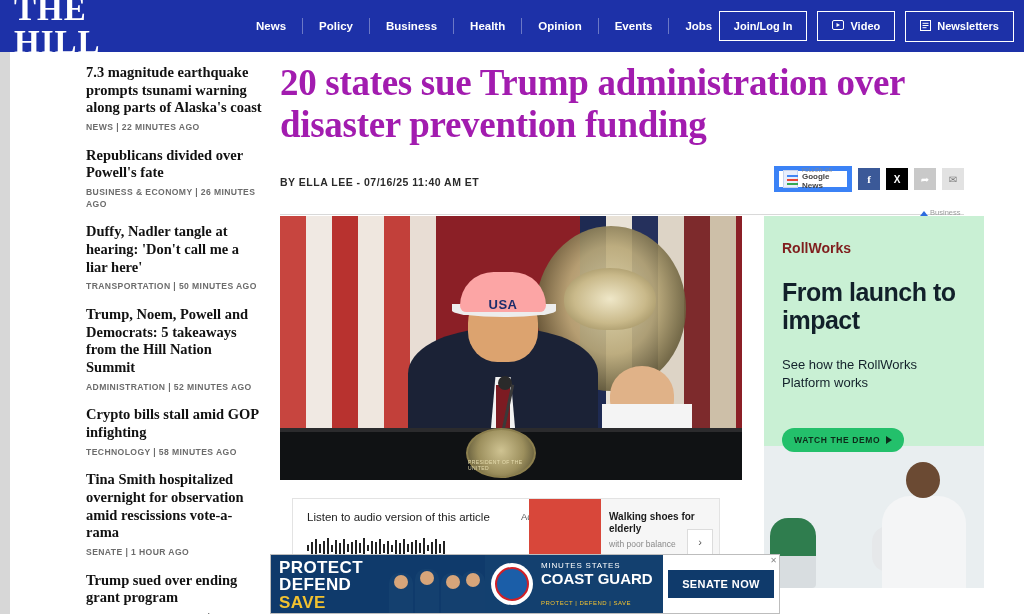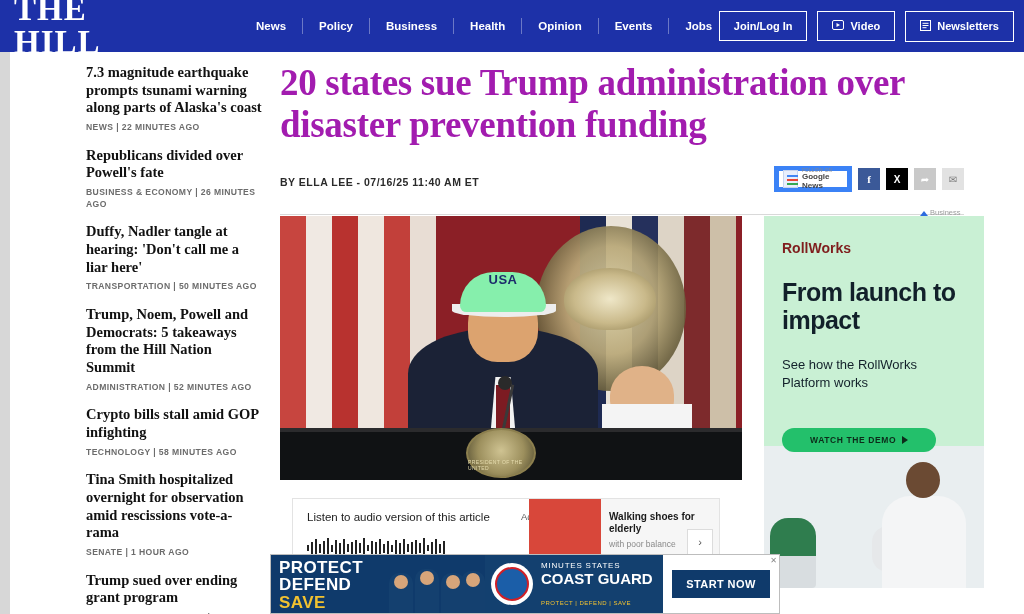--- a/index.html
+++ b/index.html
@@ -167,22 +167,22 @@
     position: absolute; left: 76px; bottom: 0; width: 38px; height: 70px; background: #f2f2f2;
     clip-path: polygon(30% 0, 70% 0, 86% 100%, 14% 100%);
   }
   .tie { position: absolute; left: 88px; bottom: 0; width: 14px; height: 62px; background: #7c1b22; }
   .face {
     position: absolute; left: 60px; top: 18px; width: 70px; height: 72px;
     background: #dca36f; border-radius: 46% 46% 42% 42%;
   }
   .cap {
     position: absolute; left: 52px; top: 0px; width: 86px; height: 40px;
-    background: #86efac; border-radius: 42px 42px 8px 8px;
-    display: flex; align-items: flex-start; justify-content: center;
+    background: #fca5a5; border-radius: 42px 42px 8px 8px;
+    display: flex; align-items: flex-end; justify-content: center;
   }
   .cap span { font-size: 13px; font-weight: bold; color: #1c2c6b; font-family: "Liberation Sans", sans-serif; letter-spacing: .5px; }
   .cap-brim { position: absolute; left: 44px; top: 32px; width: 104px; height: 13px; background: #ededed; border-radius: 0 0 50% 50%; }
   .mic { position: absolute; left: 96px; top: 112px; width: 3px; height: 70px; background: #3a3a3a; transform: rotate(12deg); }
   .mic-head { position: absolute; left: 90px; top: 104px; width: 14px; height: 14px; border-radius: 50%; background: #2a2a2a; }
   .hand { position: absolute; left: 330px; top: 150px; width: 64px; height: 58px; background: #e0b288; border-radius: 50% 50% 40% 40%; }
   .sleeve { position: absolute; left: 322px; top: 188px; width: 90px; height: 60px; background: #f4f4f4; }
 
   
   .adchoices {
@@ -200,21 +200,21 @@
     position: absolute; left: 18px; top: 62px; width: 190px;
     font-size: 25px; font-weight: bold; color: #12202a; line-height: 1.12; letter-spacing: -0.5px;
   }
   .ad-sub {
     position: absolute; left: 18px; top: 140px; width: 178px;
     font-size: 13px; color: #12202a; line-height: 1.35;
   }
   .ad-cta {
     position: absolute; left: 18px; top: 212px;
     background: #23c06b; color: #0d2b1a; font-size: 8.5px; font-weight: bold;
-    letter-spacing: .6px; padding: 7px 28px; border-radius: 13px;
+    letter-spacing: .6px; padding: 7px 12px; border-radius: 13px;
     display: flex; align-items: center; gap: 6px; cursor: pointer;
   }
   .ad-cta .play { width: 0; height: 0; border-left: 6px solid #0d2b1a; border-top: 4px solid transparent; border-bottom: 4px solid transparent; }
   .ad-person {
     position: absolute; right: 6px; bottom: 0; width: 108px; height: 132px;
   }
   .ad-person .head { position: absolute; left: 36px; top: 6px; width: 34px; height: 36px; border-radius: 50%; background: #6b4a33; }
   .ad-person .body { position: absolute; left: 12px; top: 40px; width: 84px; height: 92px; border-radius: 28px 28px 0 0; background: #f4f5f6; }
   .ad-person .arm { position: absolute; left: 2px; top: 70px; width: 40px; height: 46px; border-radius: 16px; background: #e6e8ea; }
   .ad-plant { position: absolute; left: 6px; bottom: 0; width: 46px; height: 70px; background: linear-gradient(180deg,#2f7d4e 0%, #2f7d4e 55%, #d8dde0 55%, #d8dde0 100%); border-radius: 18px 18px 4px 4px; }
@@ -498,18 +498,18 @@
     </div>
     <div class="sa-mid">
       <div class="sa-badge">
           <div class="in"></div>
         </div>
       <div class="sa-cg1">MINUTES STATES</div>
       <div class="sa-cg2">COAST GUARD</div>
       <div class="sa-cg3">PROTECT | DEFEND | SAVE</div>
     </div>
     <div class="sa-right">
-      <div class="sa-btn">START NOW</div>
+      <div class="sa-btn">SENATE NOW</div>
     </div>
     <div class="sa-close">✕</div>
   </div>
 
 </div>
 
 </body></html>

